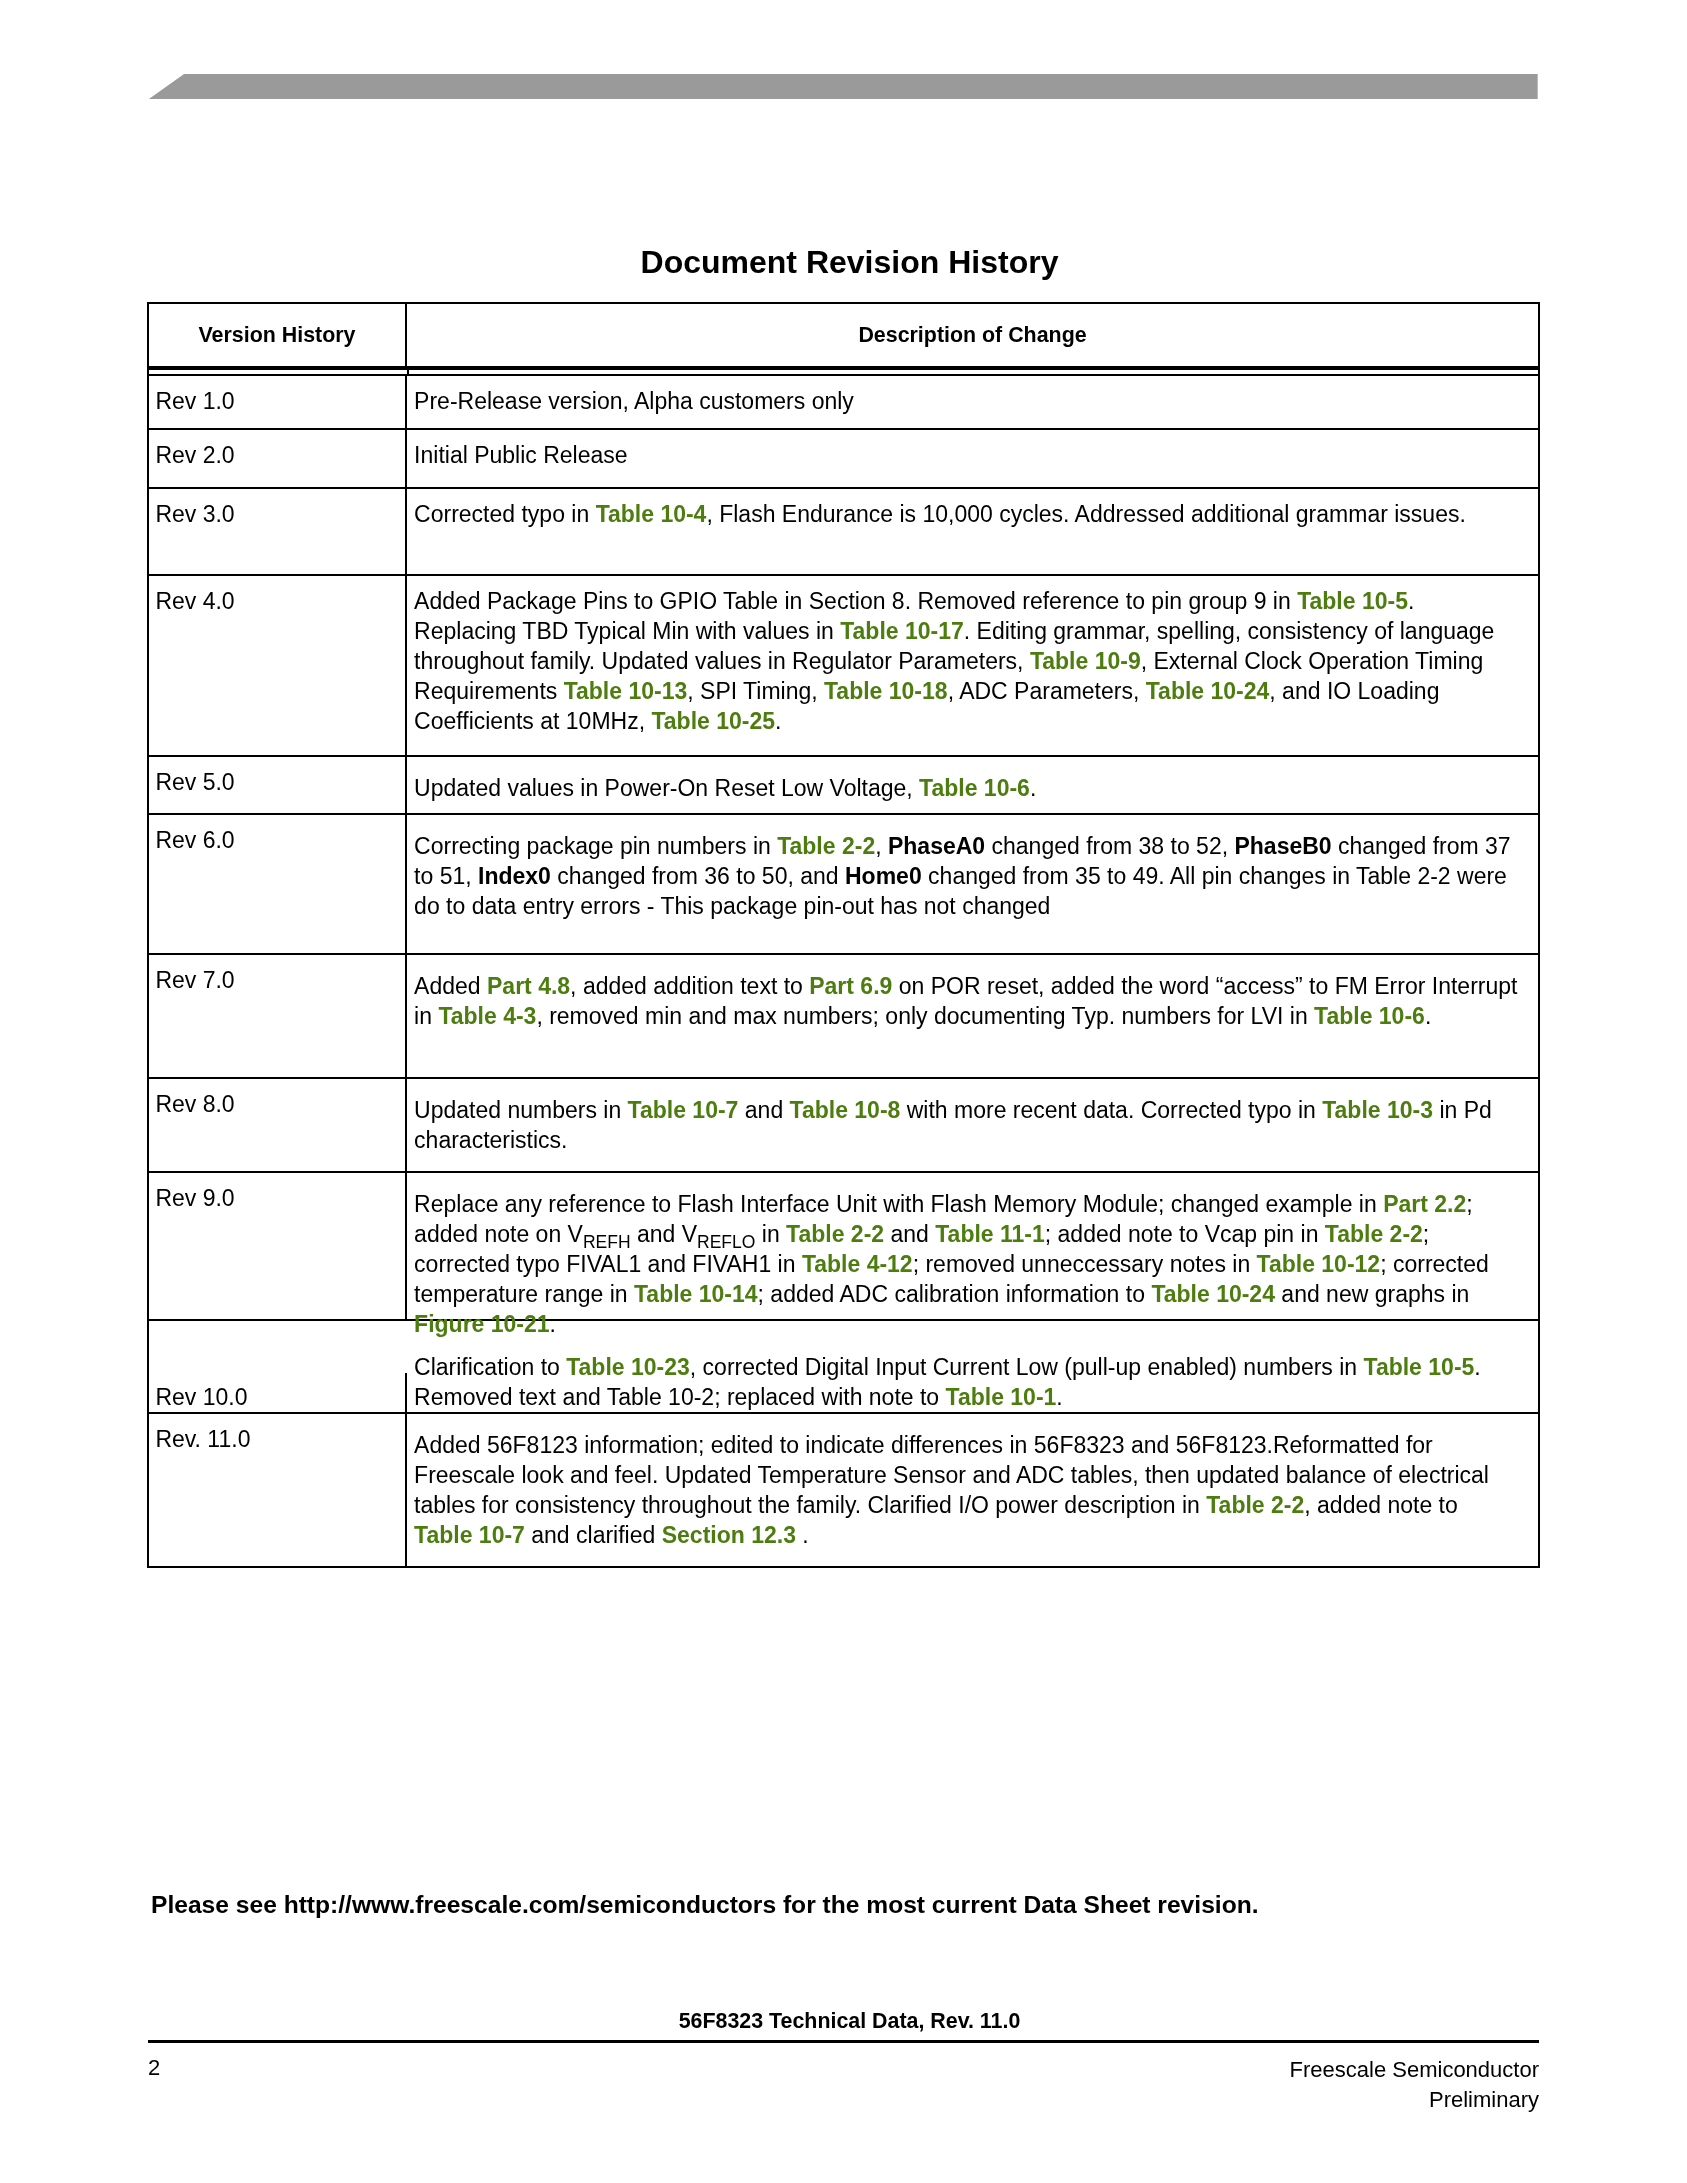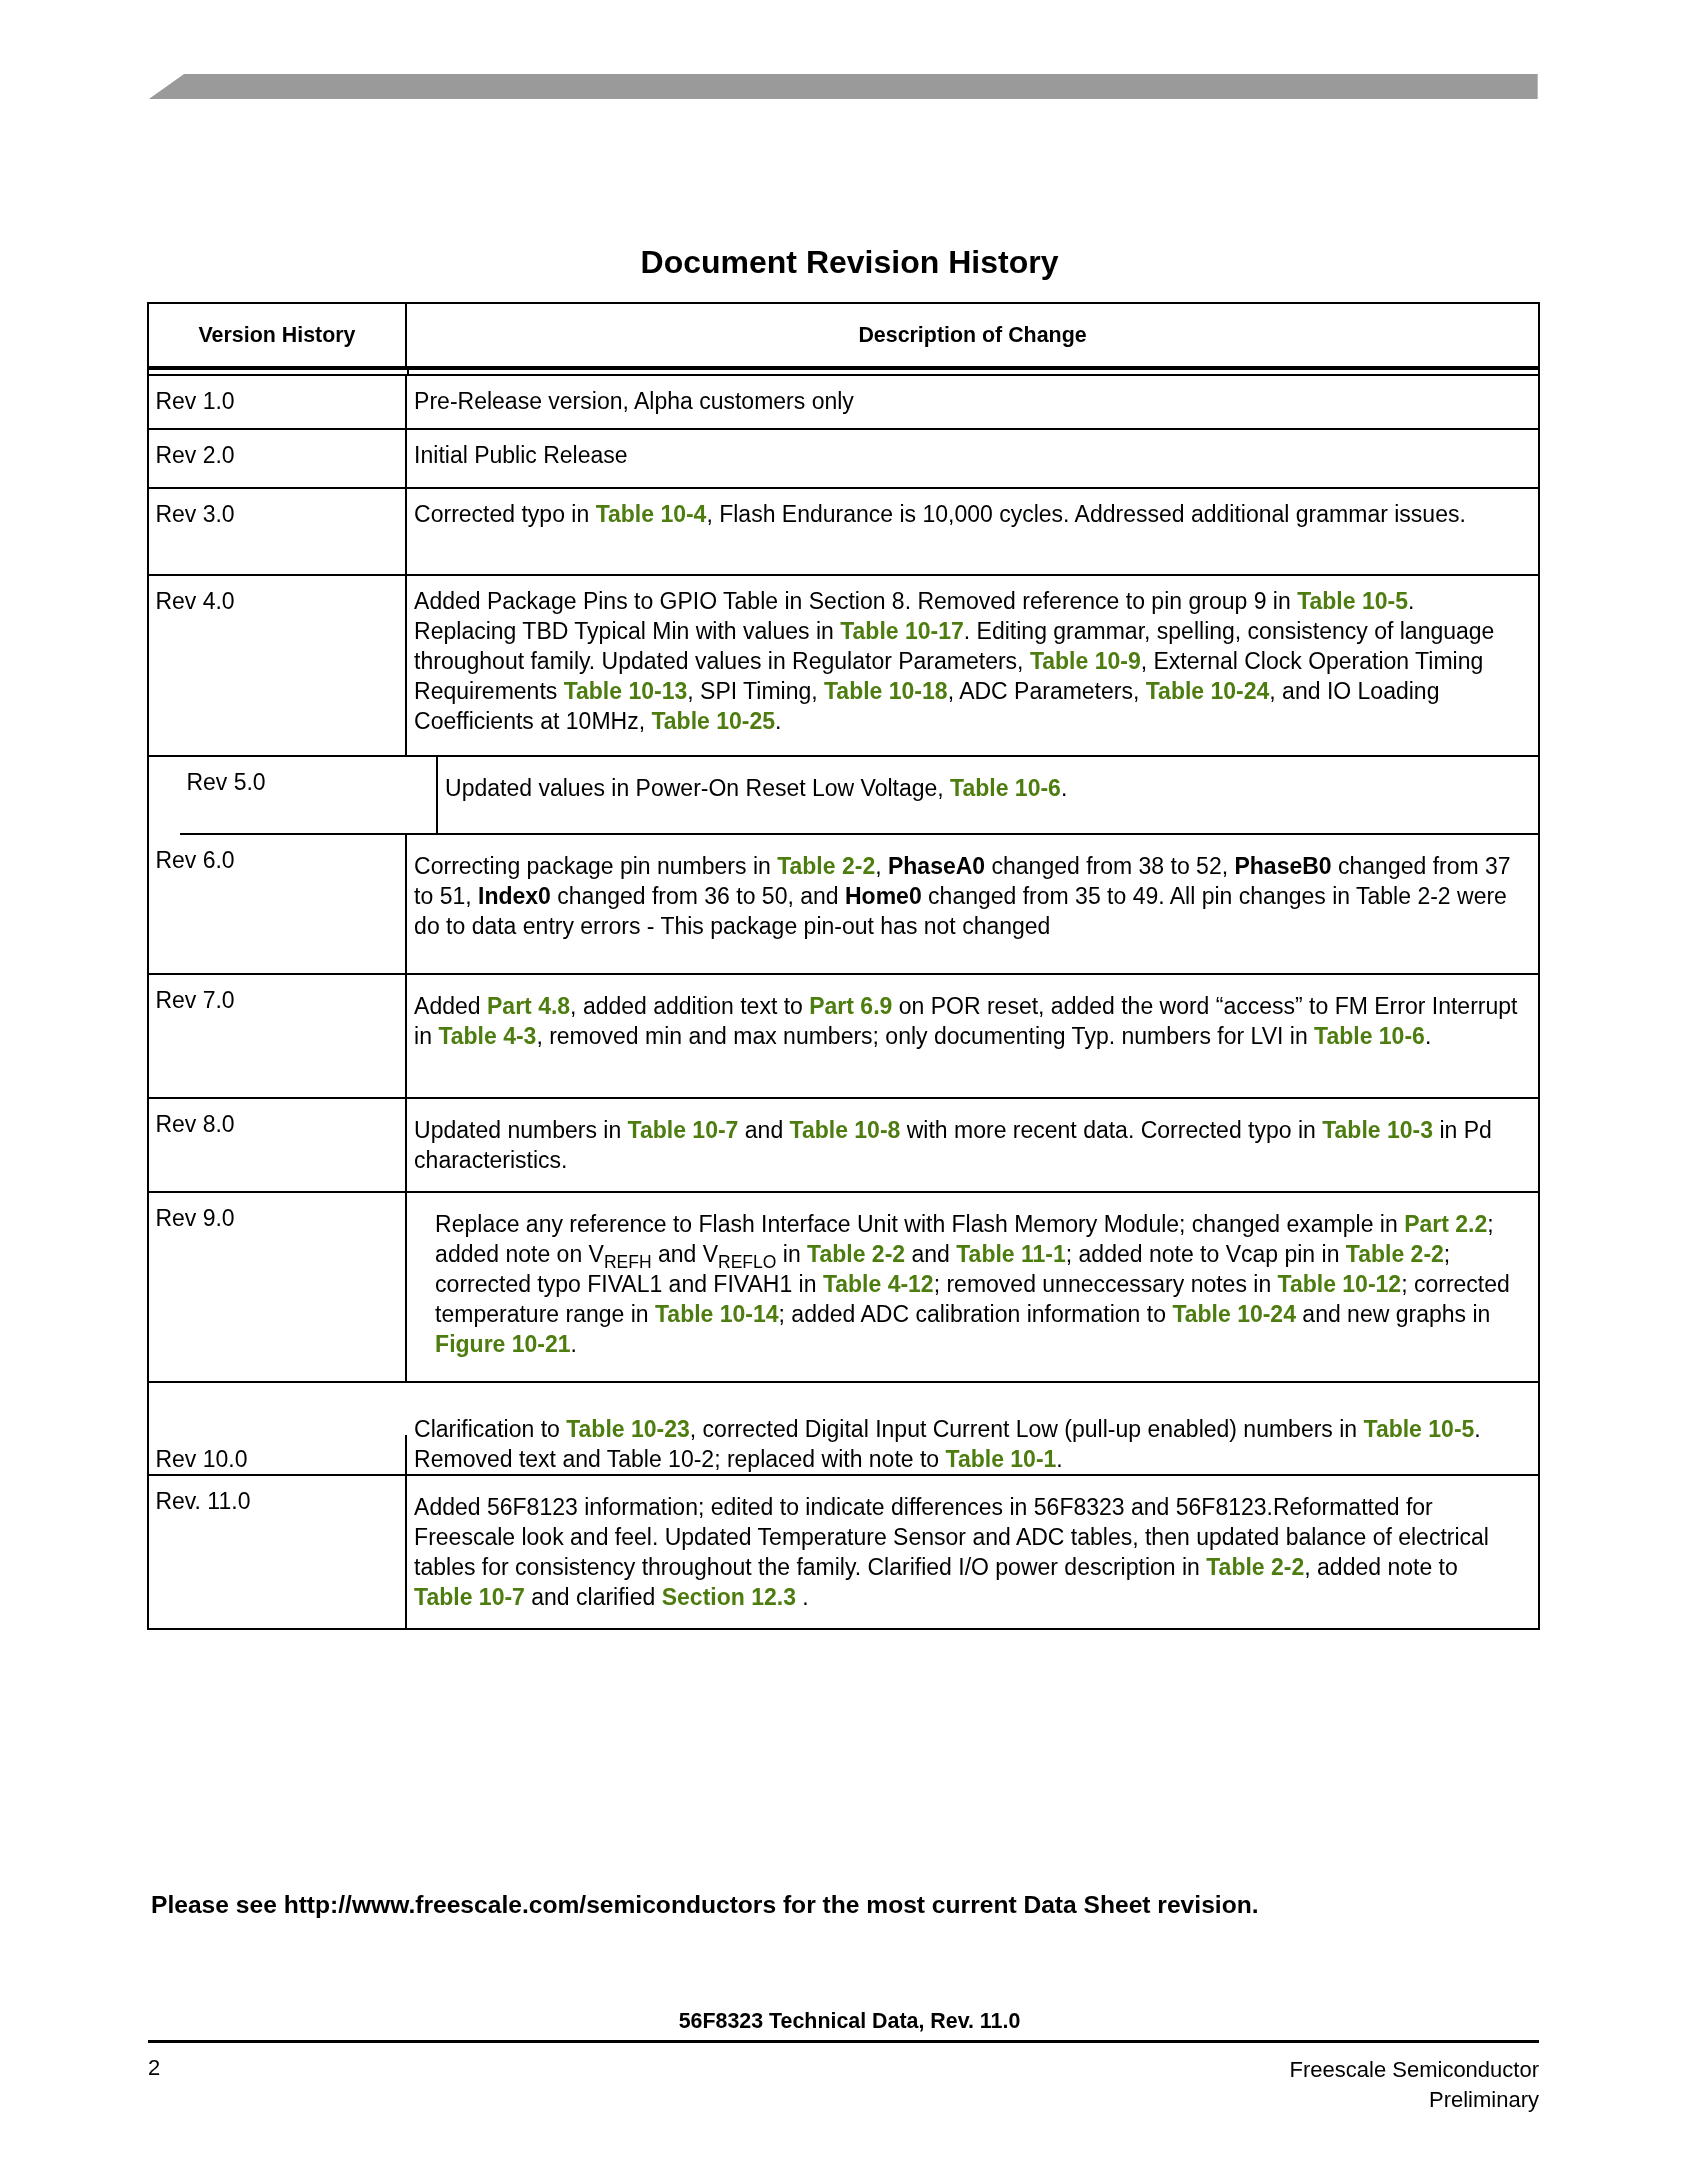--- a/index.html
+++ b/index.html
@@ -89,37 +89,37 @@
         <div class="cell-desc" style="padding-top: 9.5px;"><span>Initial Public Release</span></div>
       </div>
       <div class="row" style="height: 87px;">
         <div class="cell-ver">Rev 3.0</div>
         <div class="cell-desc" style="padding-top: 9.5px;"><span>Corrected typo in </span><a class="lnk">Table 10-4</a><span>, Flash Endurance is 10,000 cycles. Addressed additional grammar issues.</span></div>
       </div>
       <div class="row" style="height: 181px;">
         <div class="cell-ver">Rev 4.0</div>
         <div class="cell-desc" style="padding-top: 9.5px;"><span>Added Package Pins to GPIO Table in Section 8. Removed reference to pin group 9 in </span><a class="lnk">Table 10-5</a><span>. Replacing TBD Typical Min with values in </span><a class="lnk">Table 10-17</a><span>. Editing grammar, spelling, consistency of language throughout family. Updated values in Regulator Parameters, </span><a class="lnk">Table 10-9</a><span>, External Clock Operation Timing Requirements </span><a class="lnk">Table 10-13</a><span>, SPI Timing, </span><a class="lnk">Table 10-18</a><span>, ADC Parameters, </span><a class="lnk">Table 10-24</a><span>, and IO Loading Coefficients at 10MHz, </span><a class="lnk">Table 10-25</a><span>.</span></div>
       </div>
-      <div class="row" style="height: 78px; margin-left: 31px;">
+      <div class="row" style="height: 58px;">
         <div class="cell-ver">Rev 5.0</div>
         <div class="cell-desc" style="padding-top: 16px;"><span>Updated values in Power-On Reset Low Voltage, </span><a class="lnk">Table 10-6</a><span>.</span></div>
       </div>
       <div class="row" style="height: 140px;">
         <div class="cell-ver">Rev 6.0</div>
         <div class="cell-desc" style="padding-top: 16px;"><span>Correcting package pin numbers in </span><a class="lnk">Table 2-2</a><span>, </span><span class="bld">PhaseA0</span><span> changed from 38 to 52, </span><span class="bld">PhaseB0</span><span> changed from 37 to 51, </span><span class="bld">Index0</span><span> changed from 36 to 50, and </span><span class="bld">Home0</span><span> changed from 35 to 49. All pin changes in Table 2-2 were do to data entry errors - This package pin-out has not changed</span></div>
       </div>
       <div class="row" style="height: 124px;">
         <div class="cell-ver">Rev 7.0</div>
         <div class="cell-desc" style="padding-top: 16px;"><span>Added </span><a class="lnk">Part 4.8</a><span>, added addition text to </span><a class="lnk">Part 6.9</a><span> on POR reset, added the word “access” to FM Error Interrupt in </span><a class="lnk">Table 4-3</a><span>, removed min and max numbers; only documenting Typ. numbers for LVI in </span><a class="lnk">Table 10-6</a><span>.</span></div>
       </div>
       <div class="row" style="height: 94px;">
         <div class="cell-ver">Rev 8.0</div>
         <div class="cell-desc" style="padding-top: 16px;"><span>Updated numbers in </span><a class="lnk">Table 10-7</a><span> and </span><a class="lnk">Table 10-8</a><span> with more recent data. Corrected typo in </span><a class="lnk">Table 10-3</a><span> in Pd characteristics.</span></div>
       </div>
-      <div class="row" style="height: 190px; gap: 21px;">
+      <div class="row" style="height: 148px;">
         <div class="cell-ver">Rev 9.0</div>
         <div class="cell-desc" style="padding-top: 16px;"><span>Replace any reference to Flash Interface Unit with Flash Memory Module; changed example in </span><a class="lnk">Part 2.2</a><span>; added note on V</span><sub>REFH</sub><span> and V</span><sub>REFLO</sub><span> in </span><a class="lnk">Table 2-2</a><span> and </span><a class="lnk">Table 11-1</a><span>; added note to Vcap pin in </span><a class="lnk">Table 2-2</a><span>; corrected typo FIVAL1 and FIVAH1 in </span><a class="lnk">Table 4-12</a><span>; removed unneccessary notes in </span><a class="lnk">Table 10-12</a><span>; corrected temperature range in </span><a class="lnk">Table 10-14</a><span>; added ADC calibration information to </span><a class="lnk">Table 10-24</a><span> and new graphs in </span><a class="lnk">Figure 10-21</a><span>.</span></div>
       </div>
       <div class="row" style="height: 93px; align-items: flex-end;">
         <div class="cell-ver">Rev 10.0</div>
         <div class="cell-desc" style="padding-top: 16px;"><span>Clarification to </span><a class="lnk">Table 10-23</a><span>, corrected Digital Input Current Low (pull-up enabled) numbers in </span><a class="lnk">Table 10-5</a><span>. Removed text and Table 10-2; replaced with note to </span><a class="lnk">Table 10-1</a><span>.</span></div>
       </div>
       <div class="row" style="height: 152px;">
         <div class="cell-ver">Rev. 11.0</div>
         <div class="cell-desc" style="padding-top: 16px;"><span>Added 56F8123 information; edited to indicate differences in 56F8323 and 56F8123.Reformatted for Freescale look and feel. Updated Temperature Sensor and ADC tables, then updated balance of electrical tables for consistency throughout the family. Clarified I/O power description in </span><a class="lnk">Table 2-2</a><span>, added note to </span><a class="lnk">Table 10-7</a><span> and clarified </span><a class="lnk">Section 12.3</a><span> .</span></div>

